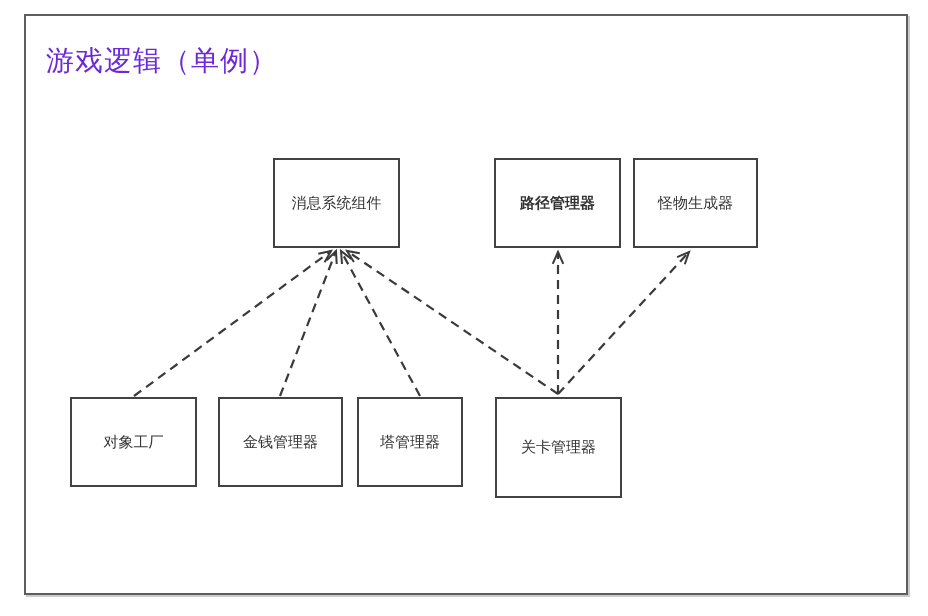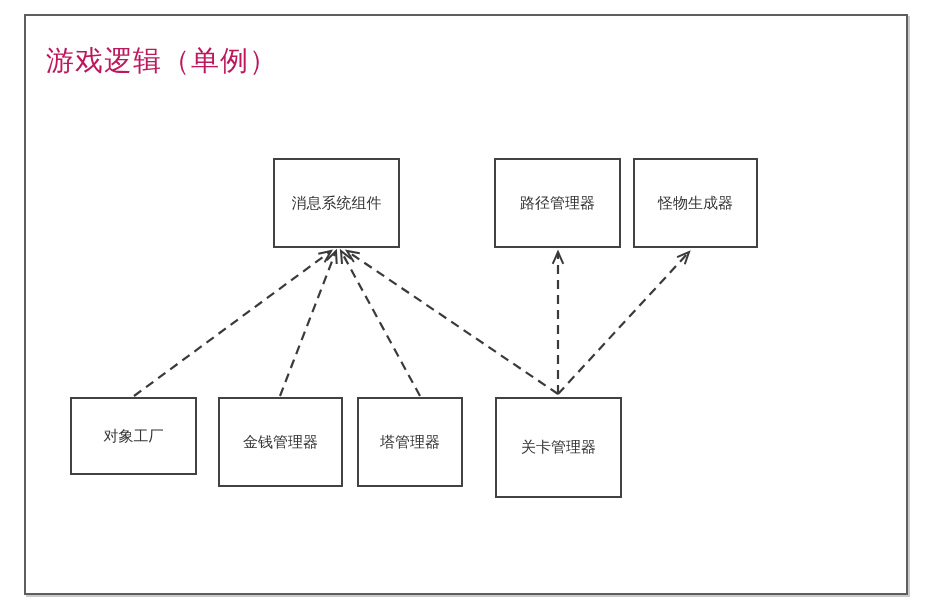--- a/index.html
+++ b/index.html
@@ -26,21 +26,21 @@
     border: 2px solid #5e5e5e;
     background: #ffffff;
     box-shadow: 2px 2px 0 rgba(160,160,160,0.55);
   }
   .diagram-title {
     position: absolute;
     left: 46px;
     top: 44px;
     font-size: 28px;
     line-height: 34px;
-    color: #be185d;
+    color: #6d28d9;
     letter-spacing: 1px;
     white-space: nowrap;
     z-index: 3;
   }
   #edges-layer {
     position: absolute;
     left: 0;
     top: 0;
     width: 928px;
     height: 616px;
@@ -80,27 +80,27 @@
       <path d="M 359.8 253.3 L 347 251 L 353.9 262.0" fill="none" stroke="#3a3a3a" stroke-width="2"></path>
       <line x1="558" y1="394" x2="558" y2="252" stroke="#3a3a3a" stroke-width="2.2" stroke-dasharray="9,6"></line>
       <path d="M 563.3 263.9 L 558 252 L 552.7 263.9" fill="none" stroke="#3a3a3a" stroke-width="2"></path>
       <line x1="558" y1="394" x2="689" y2="252" stroke="#3a3a3a" stroke-width="2.2" stroke-dasharray="9,6"></line>
       <path d="M 684.8 264.3 L 689 252 L 677.1 257.1" fill="none" stroke="#3a3a3a" stroke-width="2"></path>
     </svg>
   <div id="nodes">
       <div class="node" style="left: 273px; top: 158px; width: 127px; height: 90px;">
         <span>消息系统组件</span>
       </div>
-      <div class="node" style="left: 494px; top: 158px; width: 127px; height: 90px;">
+      <div class="node" style="left: 494px; top: 158px; width: 127px; height: 90px; font-weight: bold;">
         <span>路径管理器</span>
       </div>
       <div class="node" style="left: 633px; top: 158px; width: 125px; height: 90px; text-align: center;">
         <span>怪物生成器</span>
       </div>
-      <div class="node" style="left: 70px; top: 397px; width: 127px; height: 78px;">
+      <div class="node" style="left: 70px; top: 397px; width: 127px; height: 90px;">
         <span>对象工厂</span>
       </div>
       <div class="node" style="left: 218px; top: 397px; width: 125px; height: 90px;">
         <span>金钱管理器</span>
       </div>
       <div class="node" style="left: 357px; top: 397px; width: 106px; height: 90px;">
         <span>塔管理器</span>
       </div>
       <div class="node" style="left: 495px; top: 397px; width: 127px; height: 101px;">
         <span>关卡管理器</span>

